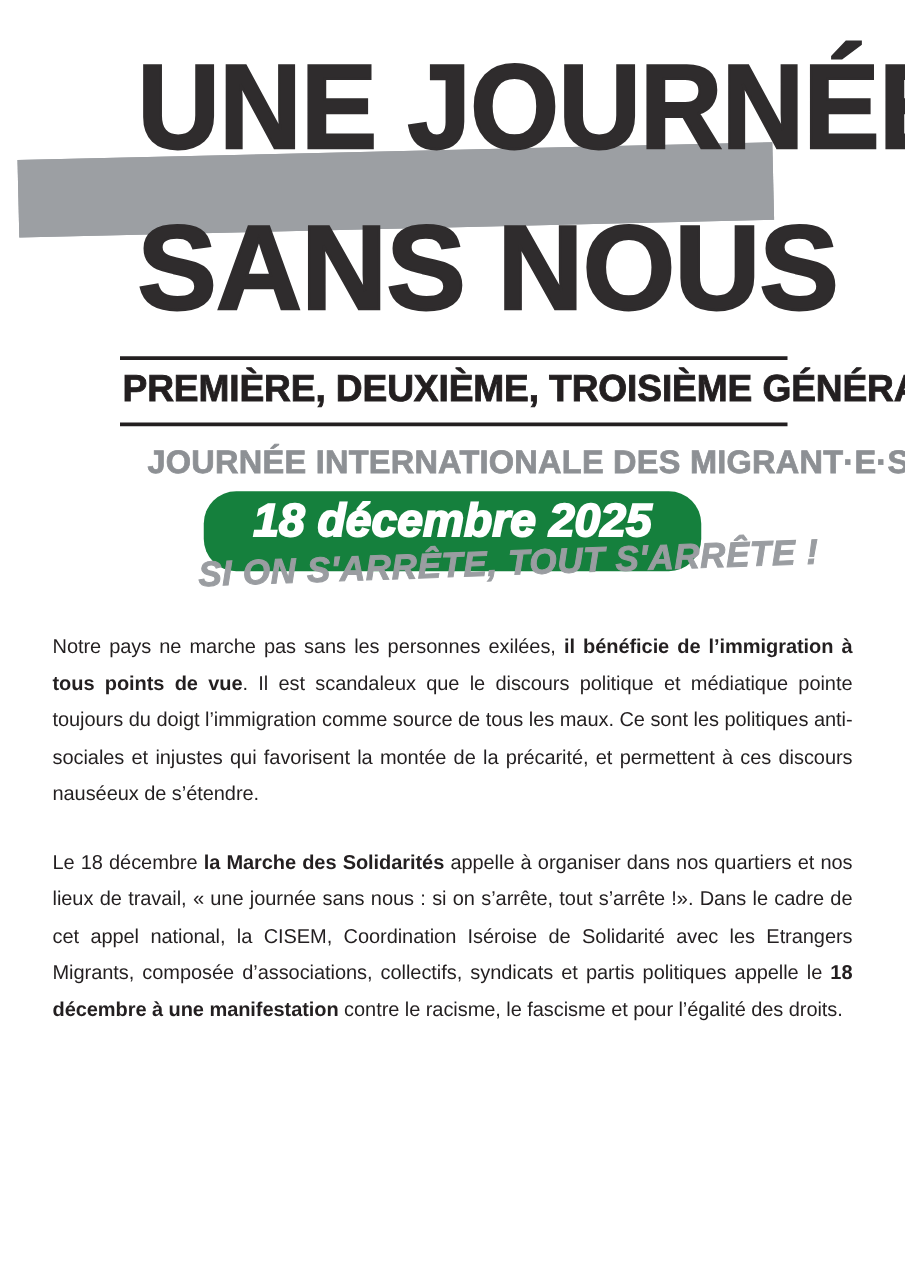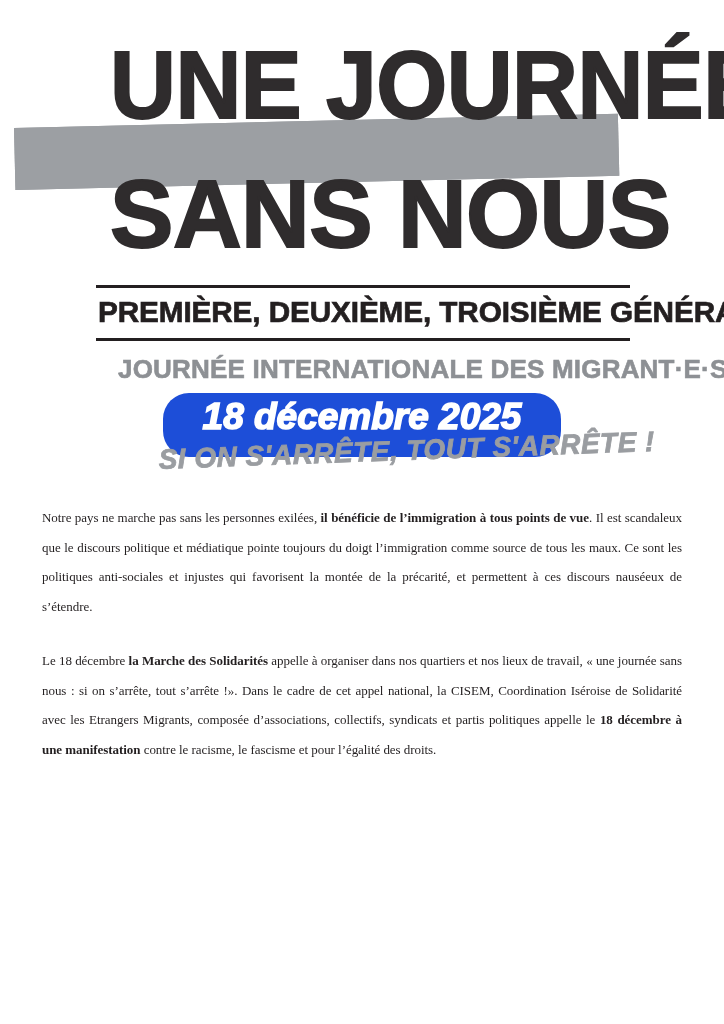--- a/index.html
+++ b/index.html
@@ -133,21 +133,21 @@
     -webkit-text-stroke: 0.6px #8d9094;
   }
 
   
   .date-pill {
     position: absolute;
     left: 163px;
     top: 393px;
     width: 398px;
     height: 64px;
-    background: #1d4ed8;
+    background: #15803d;
     border-radius: 26px;
     z-index: 4;
   }
   .date-text {
     position: absolute;
     left: 0;
     top: 0;
     width: 398px;
     height: 48px;
     line-height: 47px;
@@ -181,22 +181,22 @@
 
   
   .body-text {
     position: absolute;
     left: 42px;
     top: 503px;
     width: 640px;
   }
   .para {
     margin: 0 0 25px 0;
-    font-family: Liberation Serif, serif;
-    font-size: 13px;
+    font-family: Liberation Sans, sans-serif;
+    font-size: 16px;
     line-height: 29.5px;
     color: #231f20;
     text-align: justify;
     letter-spacing: -0.05px;
   }
   .para:last-child { margin-bottom: 0; }
   .para b { font-weight: 700; }
 </style>
 </head>
 <body>

